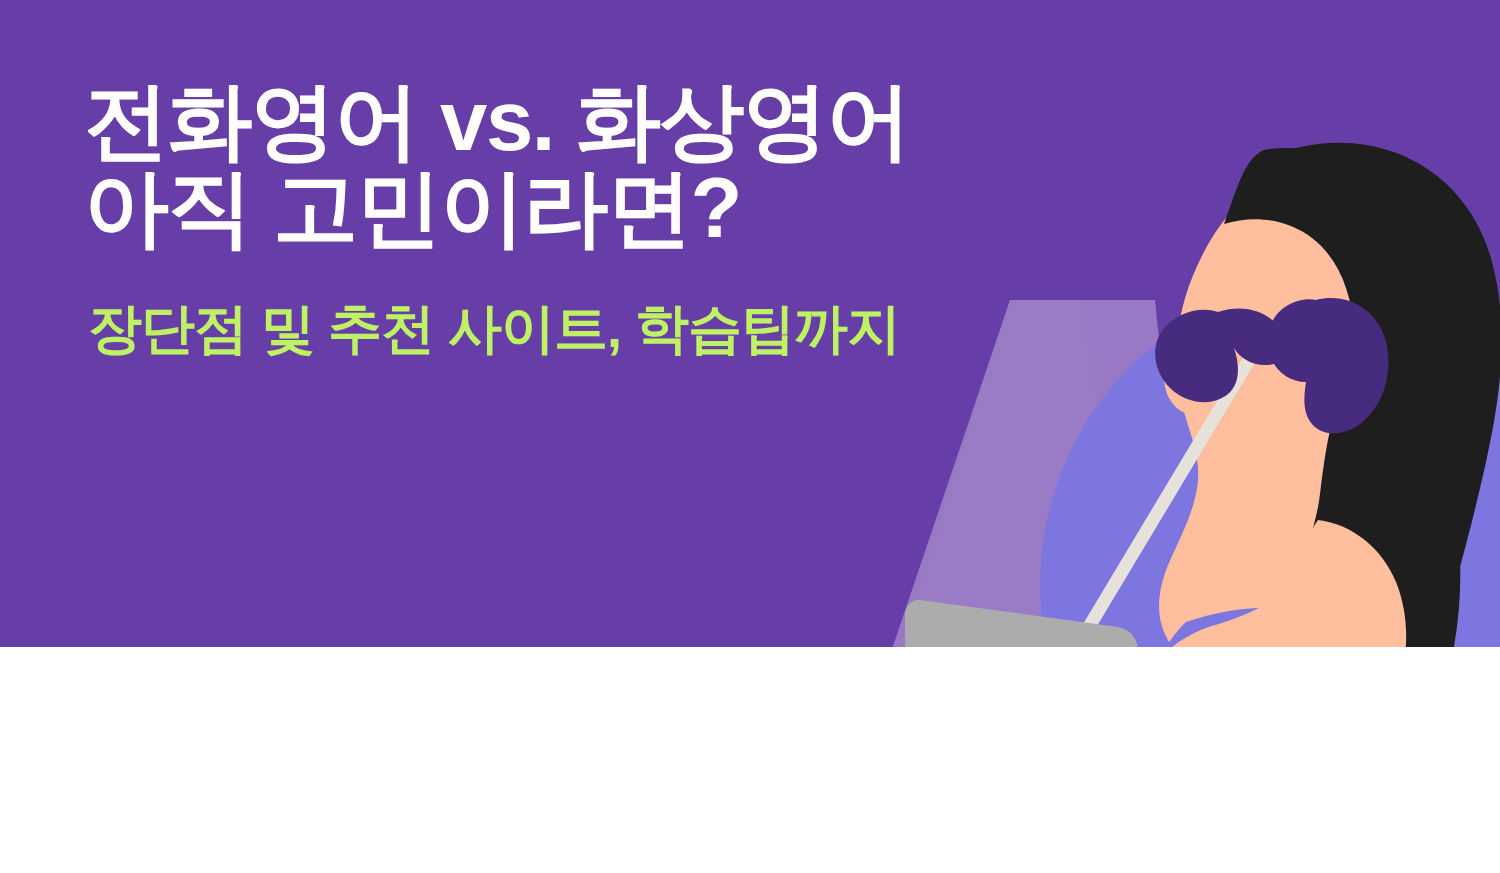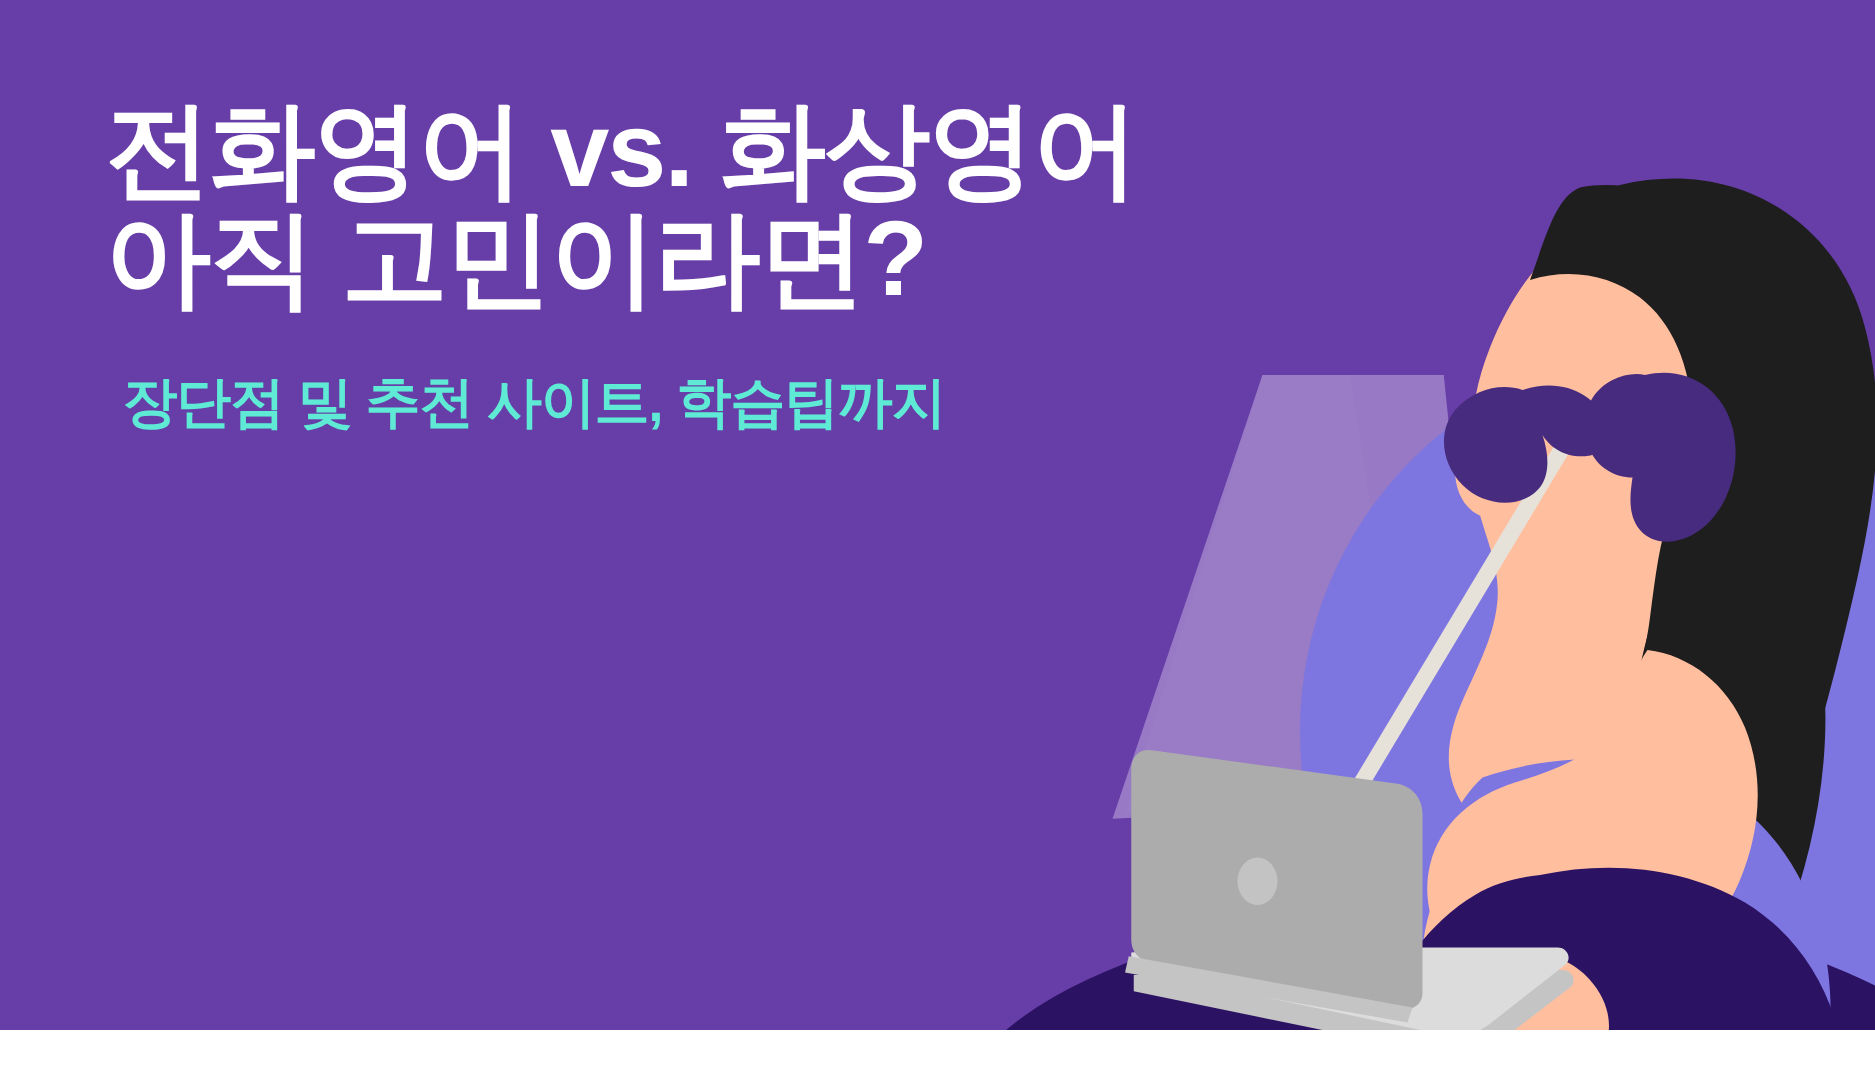--- a/index.html
+++ b/index.html
@@ -3,21 +3,21 @@
 <meta charset="utf-8">
 <style>
   html, body {
     margin: 0;
     padding: 0;
     background: #ffffff;
   }
   #banner {
     position: relative;
     width: 1500px;
-    height: 824px;
+    height: 647px;
     overflow: hidden;
     background: #673DA8;
     font-family: "Liberation Sans", "DejaVu Sans", sans-serif;
   }
   
   .text-block {
     position: absolute;
     left: 84px;
     top: 78px;
     width: 880px;
@@ -28,26 +28,26 @@
     line-height: 1.02;
     font-weight: 700;
     color: #FFFFFF;
     letter-spacing: -1.5px;
     white-space: nowrap;
     margin: 0;
   }
   .title-line.line2 {
   }
   .subtitle {
-    margin: 14px;
+    margin: 4px;
     margin-top: 48px;
-    font-size: 44px;
+    font-size: 54px;
     line-height: 1.1;
     font-weight: 700;
-    color: #5eead4;
+    color: #bef264;
     letter-spacing: -1px;
     white-space: nowrap;
   }
 
   
   #illustration {
     position: absolute;
     inset: 0;
     z-index: 10;
   }

